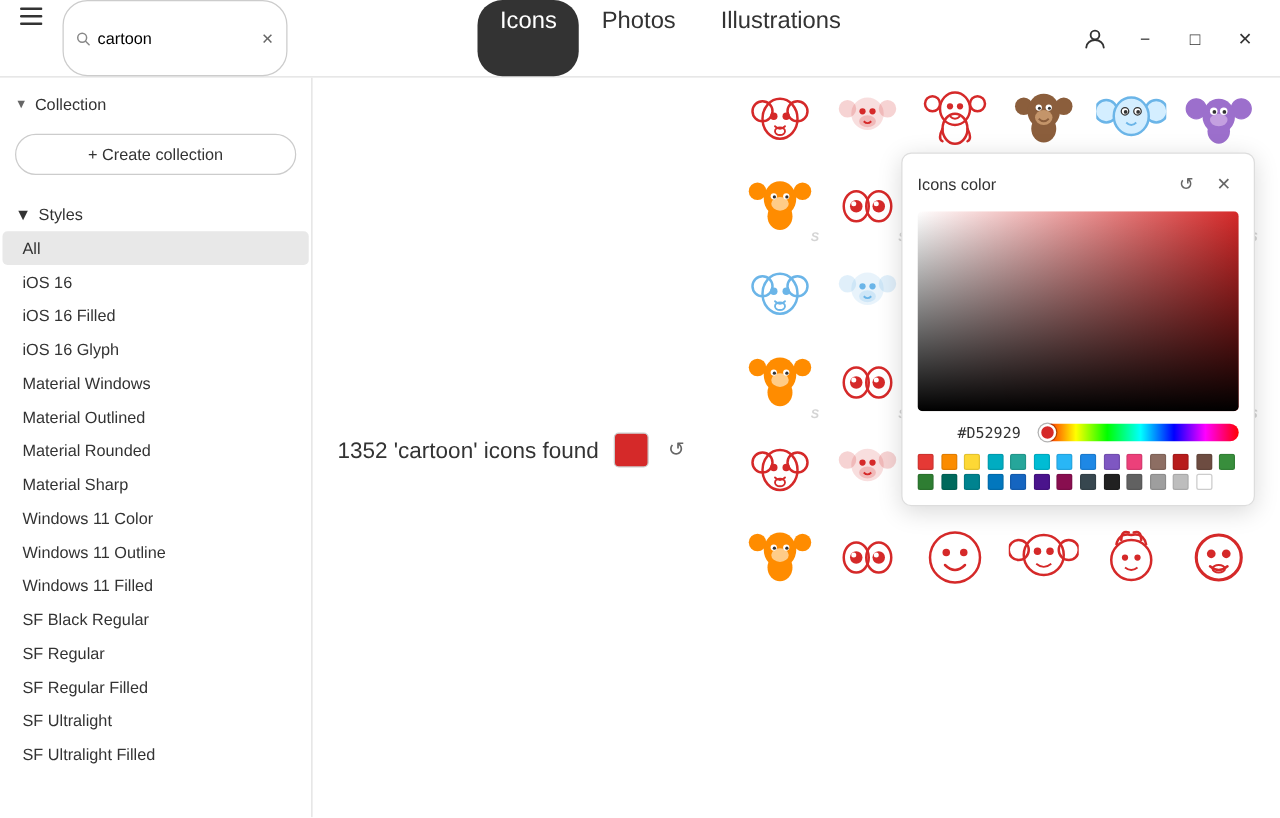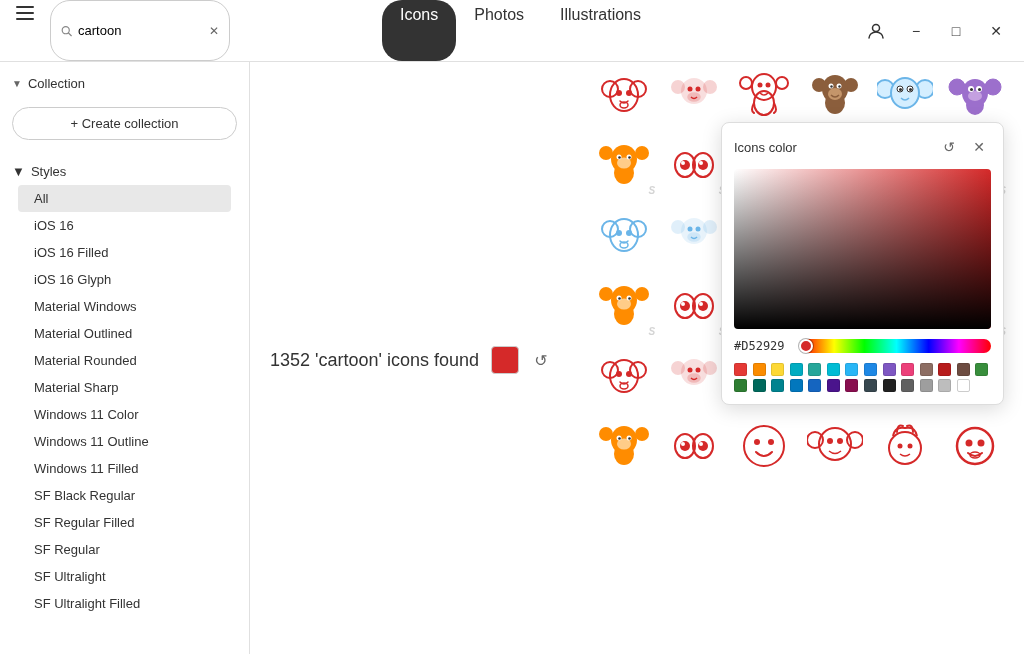--- a/index.html
+++ b/index.html
@@ -5,37 +5,37 @@
     * { box-sizing: border-box; margin: 0; padding: 0; }
     body { font-family: -apple-system, BlinkMacSystemFont, 'Segoe UI', sans-serif; font-size: 13px; background: #fff; overflow: hidden; width: 1024px; height: 654px; display: flex; flex-direction: column; }
 
     
     .titlebar { display: flex; height: 62px; padding: 0 12px; gap: 12px; border-bottom: 1px solid #e0e0e0; background: #fff; flex-shrink: 0; }
     .titlebar-menu { cursor: pointer; padding: 4px; border-radius: 4px; }
     .search-bar { display: flex; align-items: center; border: 1px solid #ccc; border-radius: 20px; padding: 4px 10px; gap: 6px; width: 180px; background: #fff; }
     .search-bar input { border: none; outline: none; font-size: 13px; width: 100%; }
     .search-clear { cursor: pointer; color: #666; font-size: 12px; }
     .titlebar-tabs { display: flex; gap: 0; margin-left: 140px; }
-    .titlebar-tab { padding: 6px 18px; cursor: pointer; border-radius: 20px; font-size: 16px; color: #333; }
+    .titlebar-tab { padding: 6px 18px; cursor: pointer; border-radius: 20px; font-size: 19px; color: #333; }
     .titlebar-tab.active { background: #333; color: #fff; }
     .titlebar-actions { margin-left: auto; display: flex; gap: 8px; align-items: center; }
     .titlebar-btn { width: 32px; height: 32px; display: flex; align-items: center; justify-content: center; cursor: pointer; border-radius: 4px; color: #333; font-size: 14px; }
 
     
     .main { display: flex; flex: 1; overflow: hidden; }
 
     
     .sidebar { width: 250px; border-right: 1px solid #e0e0e0; display: flex; flex-direction: column; overflow-y: auto; flex-shrink: 0; }
     .sidebar-section { padding: 10px 12px 6px; }
     .sidebar-section-header { display: flex; align-items: center; gap: 6px; font-size: 13px; font-weight: 500; color: #333; cursor: pointer; padding: 4px 0; }
     .sidebar-section-header .arrow { font-size: 10px; color: #666; }
     .create-collection-btn { margin: 6px 12px 12px; border: 1px solid #ccc; border-radius: 20px; padding: 8px 16px; text-align: center; cursor: pointer; font-size: 13px; color: #333; background: #fff; }
     .styles-section { padding: 6px 0; }
     .styles-header { display: flex; align-items: center; gap: 6px; font-size: 13px; font-weight: 500; color: #333; cursor: pointer; padding: 6px 12px; }
-    .style-item { padding: 6px 16px; cursor: pointer; font-size: 13px; color: #333; border-radius: 4px; margin: 0 18px; }
+    .style-item { padding: 6px 16px; cursor: pointer; font-size: 13px; color: #333; border-radius: 4px; margin: 0 2px; }
     .style-item.active { background: #e8e8e8; font-weight: 500; }
 
     
     .content { flex: 1; display: flex; flex-direction: row; overflow: hidden; position: relative; }
     .content-header { padding: 16px 20px 12px; display: flex; align-items: center; gap: 12px; flex-shrink: 0; }
     .content-title { font-size: 18px; font-weight: 400; color: #333; }
     .color-swatch { width: 28px; height: 28px; border-radius: 4px; background: #D52929; cursor: pointer; border: 1px solid #ccc; }
     .refresh-btn { width: 28px; height: 28px; display: flex; align-items: center; justify-content: center; cursor: pointer; color: #666; font-size: 16px; }
 
     
@@ -49,21 +49,21 @@
     .color-picker-title { font-size: 13px; font-weight: 500; color: #333; }
     .color-picker-actions { display: flex; gap: 6px; }
     .color-picker-btn { width: 24px; height: 24px; display: flex; align-items: center; justify-content: center; cursor: pointer; color: #666; font-size: 14px; border-radius: 4px; }
 
     
     .gradient-area { width: 100%; height: 160px; border-radius: 4px; position: relative; cursor: crosshair; overflow: hidden; }
     .gradient-bg { width: 100%; height: 100%; background: linear-gradient(to bottom, rgba(0,0,0,0) 0%, rgba(0,0,0,1) 100%), linear-gradient(to right, rgba(255,255,255,1) 0%, rgba(213,41,41,1) 100%); }
 
     
     .hue-row { display: flex; align-items: center; gap: 8px; margin-top: 10px; }
-    .hex-value { font-size: 12px; color: #333; font-family: monospace; width: 60px; }
+    .hex-value { font-size: 12px; color: #333; font-family: monospace; width: 60px; margin-left: 32px; }
     .hue-slider-container { flex: 1; height: 14px; border-radius: 7px; position: relative; background: linear-gradient(to right, #f00 0%, #ff0 17%, #0f0 33%, #0ff 50%, #00f 67%, #f0f 83%, #f00 100%); }
     .hue-thumb { position: absolute; width: 14px; height: 14px; border-radius: 50%; background: #D52929; border: 2px solid #fff; box-shadow: 0 0 0 1px rgba(0,0,0,0.3); top: 0; left: 4px; transform: translateX(-50%); }
 
     
     .swatches-grid { display: grid; grid-template-columns: repeat(14, 1fr); gap: 3px; margin-top: 10px; }
     .swatch { width: 13px; height: 13px; border-radius: 2px; cursor: pointer; border: 1px solid rgba(0,0,0,0.1); }
     .swatch.white { border: 1px solid #ccc; }
 
     
     .premium-s { position: absolute; bottom: 2px; right: 2px; font-size: 10px; color: #aaa; font-style: italic; font-weight: bold; opacity: 0.5; }
@@ -132,22 +132,22 @@
           <div class="style-item">iOS 16 Filled</div>
           <div class="style-item">iOS 16 Glyph</div>
           <div class="style-item">Material Windows</div>
           <div class="style-item">Material Outlined</div>
           <div class="style-item">Material Rounded</div>
           <div class="style-item">Material Sharp</div>
           <div class="style-item">Windows 11 Color</div>
           <div class="style-item">Windows 11 Outline</div>
           <div class="style-item">Windows 11 Filled</div>
           <div class="style-item">SF Black Regular</div>
+          <div class="style-item">SF Regular</div>
           <div class="style-item">SF Regular Filled</div>
-          <div class="style-item">SF Regular</div>
           <div class="style-item">SF Ultralight</div>
           <div class="style-item">SF Ultralight Filled</div>
         </div>
     </div>
   </div>
 
   <div class="content">
     <div class="content-header">
       <span class="content-title">1352 'cartoon' icons found</span>
       <div style="margin-left: auto; display: flex; align-items: center; gap: 8px;">

